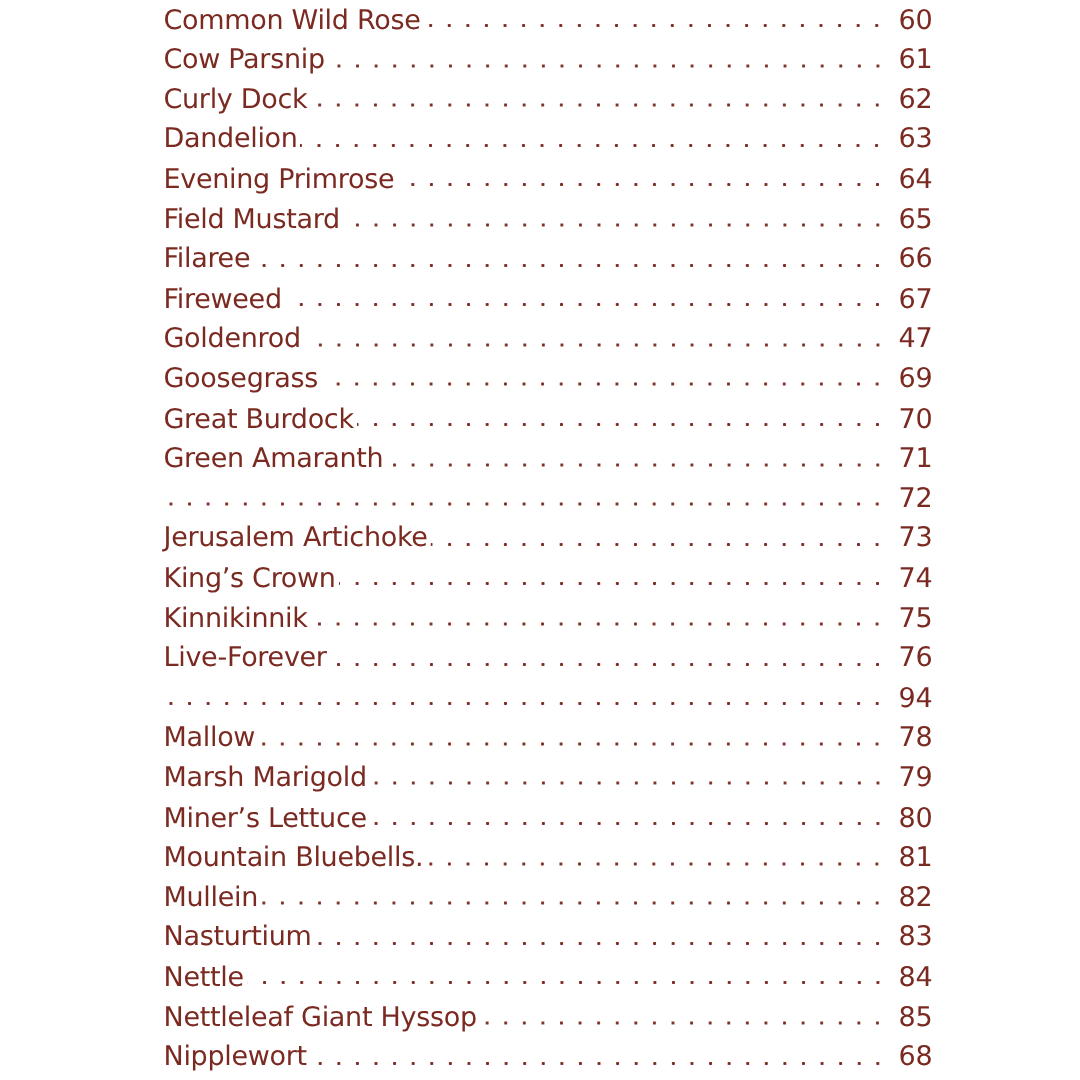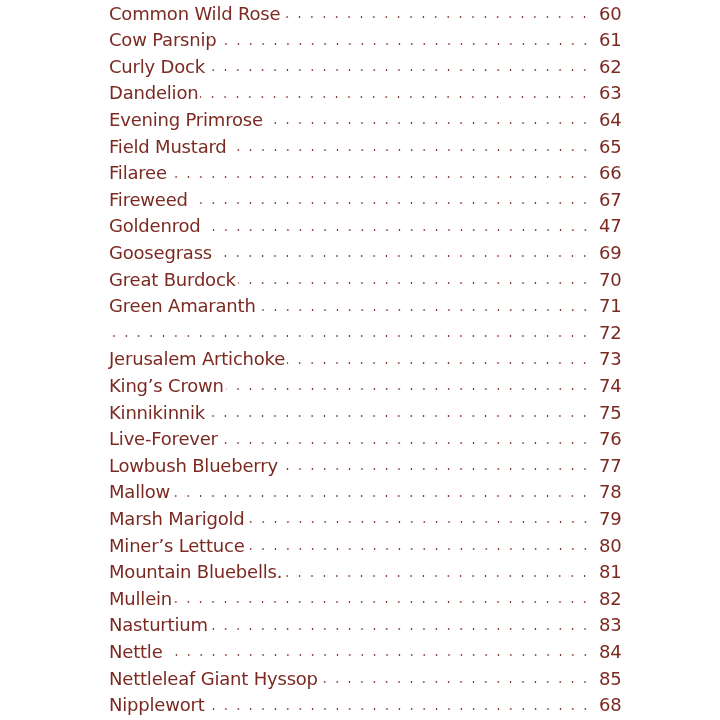--- a/index.html
+++ b/index.html
@@ -110,23 +110,22 @@
     <span class="title">Kinnikinnik</span>
     <span class="leader"></span>
     <span class="page">75</span>
   </div>
   <div class="row" style="top:425.6px">
     <span class="title">Live-Forever</span>
     <span class="leader"></span>
     <span class="page">76</span>
   </div>
   <div class="row" style="top:452.2px">
-    <span class="title">Lowbush Blueberry</span>
     <span class="leader"></span>
-    <span class="page">77</span>
+    <span class="page">94</span>
   </div>
   <div class="row" style="top:478.8px">
     <span class="title">Mallow</span>
     <span class="leader"></span>
     <span class="page">78</span>
   </div>
   <div class="row" style="top:505.4px">
     <span class="title">Marsh Marigold</span>
     <span class="leader"></span>
     <span class="page">79</span>

